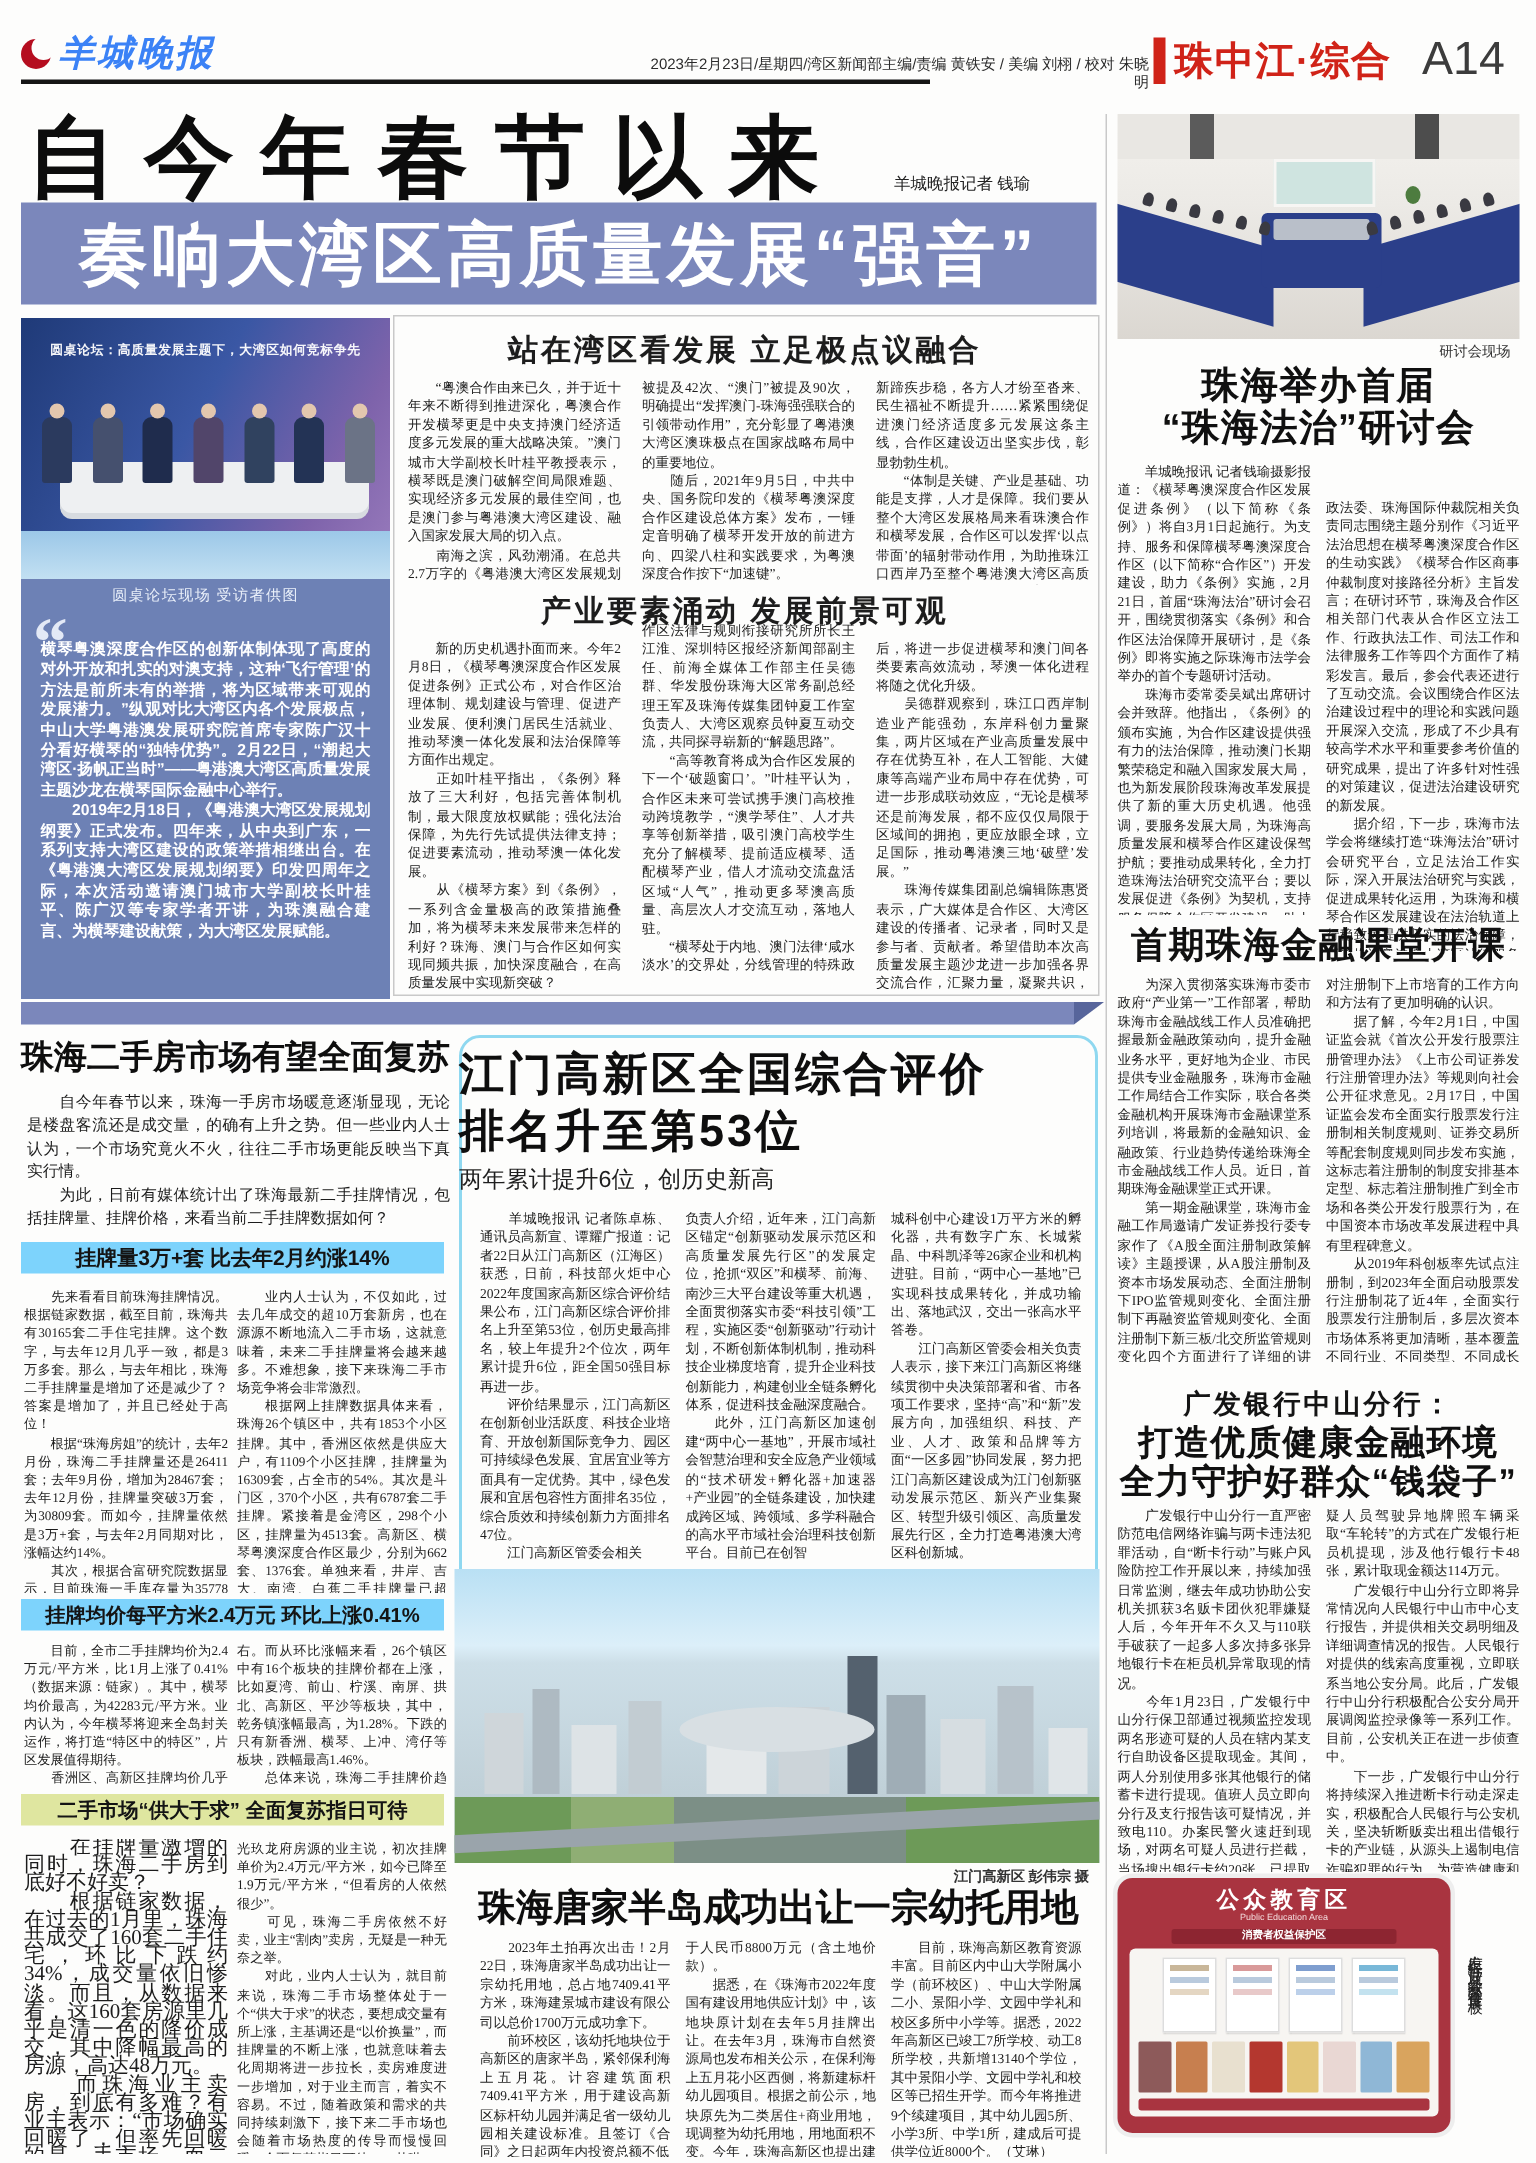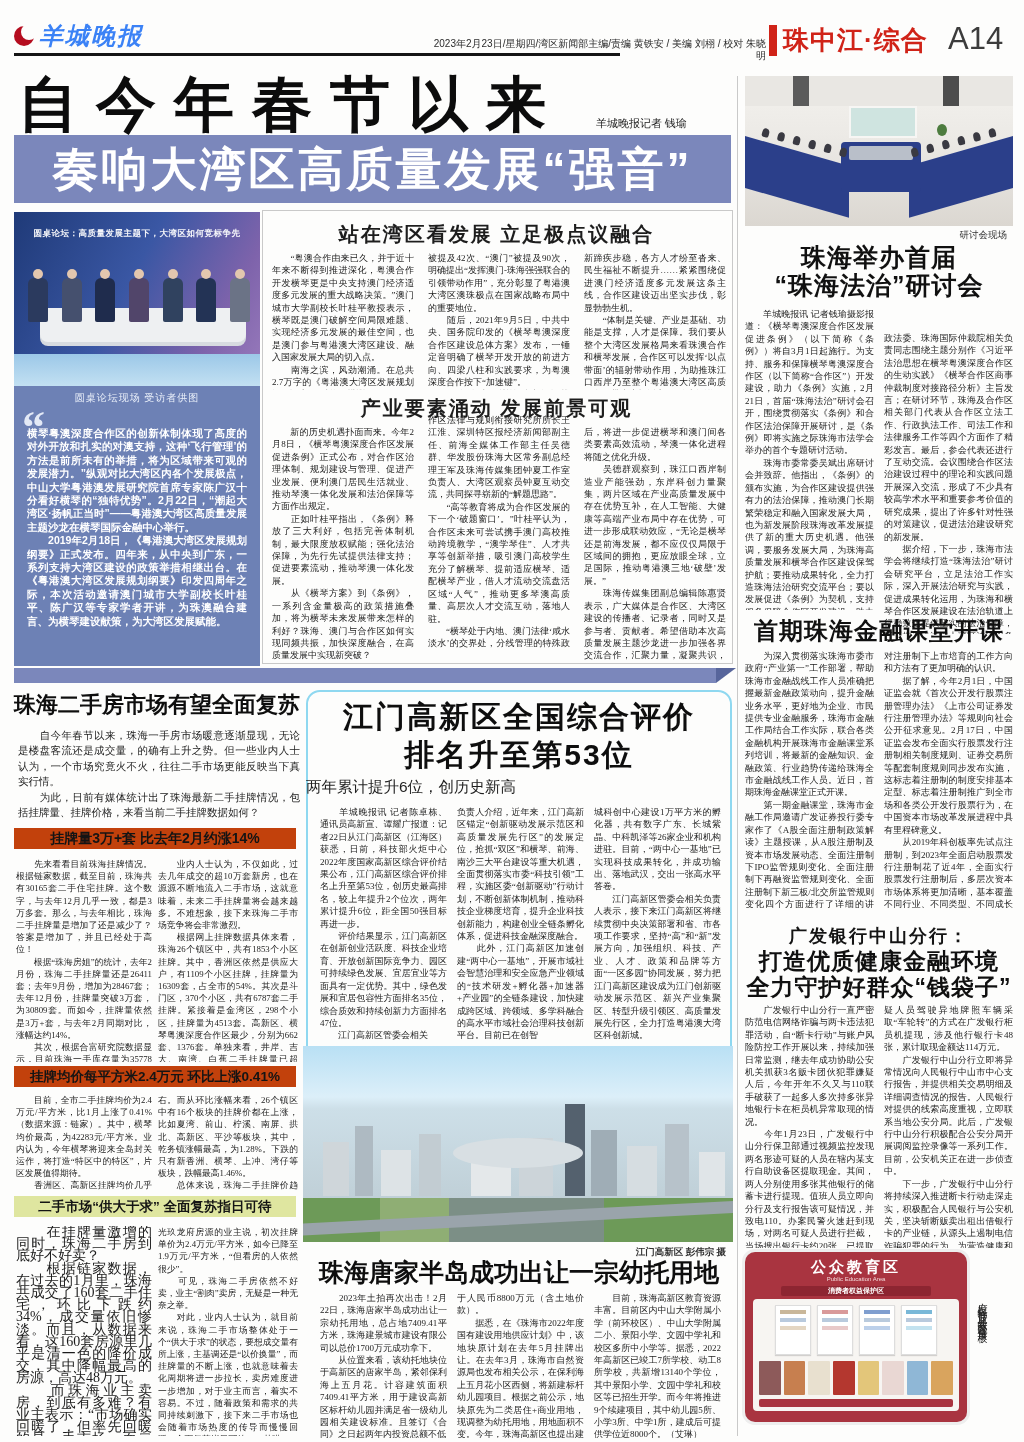--- a/index.html
+++ b/index.html
@@ -74,25 +74,25 @@
   .edu-strip{margin:3px auto 0;width:150px;background:#8d2531;color:#fff;text-align:center;font:700 7px/10px "Liberation Sans", sans-serif;border-radius:2px;}
   .edu-body{margin-top:3px;background:#f7f5f2;border-radius:4px;height:112px;position:relative;padding:6px 6px 0;box-sizing:border-box;}
   .docrow{display:flex;gap:6px;justify-content:center;}
   .doc{width:34px;height:48px;background:#fff;border:1px solid #ddd;box-shadow:0 1px 1px rgba(0,0,0,.15);}
   .doc i{display:block;margin:4px 4px 0;height:4px;background:var(--c,#b9cadd);}
   .minirow{display:flex;gap:3px;justify-content:center;margin-top:6px;}
   .mini{width:22px;height:34px;border-radius:1px;}
   .edu-foot{position:absolute;left:6px;right:6px;bottom:4px;height:8px;background:#a93440;border-radius:2px;}
   .vcap{left:975px;top:1295px;height:135px;writing-mode:vertical-rl;font:10px/14px "Liberation Serif", serif;color:#222;letter-spacing:2px;}
   
-  .sub-bar{left:14px;width:282px;height:21px;background:#c2410c;text-align:center;
+  .sub-bar{left:14px;width:282px;height:21px;background:#7dd3fc;text-align:center;
            font:700 14px/21px "Liberation Sans", sans-serif;color:#141414;}
   
   .jm-frame{left:306px;top:690px;width:426px;height:552px;border:2px solid #8fd8f0;border-radius:14px;box-sizing:border-box;}
-  .jm-title{left:306px;width:426px;text-align:center;font:900 30px/34px "Liberation Sans", sans-serif;color:#0e0e0e;letter-spacing:2px;}
+  .jm-title{left:306px;width:426px;text-align:left;font:900 30px/34px "Liberation Sans", sans-serif;color:#0e0e0e;letter-spacing:2px;}
   .jm-subtitle{left:306px;top:778px;width:444px;text-align:left;font:400 15.5px/18px "Liberation Sans", sans-serif;color:#1f1f1f;}
   .tj-title{left:304px;top:1258px;width:430px;text-align:center;font:900 25px/28px "Liberation Sans", sans-serif;color:#0e0e0e;}
 </style>
 </head>
 <body>
 
 <div class="abs masthead">
   <span class="mh-icon"></span>
   <span class="mh-text">羊城晚报</span>
 </div>
@@ -295,16 +295,16 @@
   <div class="bld" style="left:362px;width:24px;height:72px;background:#b7c2ca;"></div>
   <div class="bld" style="left:396px;width:26px;height:44px;background:#e0e5e8;"></div>
   <div class="plaza"></div>
   <div class="green"></div>
   <div class="road"></div>
 </div>
 <div class="abs cap" style="left:308px;top:1246px;width:418px;text-align:right;font-weight:bold;">江门高新区 彭伟宗 摄</div>
 
 <div class="abs tj-title">珠海唐家半岛成功出让一宗幼托用地</div>
 <div class="abs bodytext" style="left:320px;top:1292px;width:127px;height:146px;">　　2023年土拍再次出击！2月22日，珠海唐家半岛成功出让一宗幼托用地，总占地7409.41平方米，珠海建景城市建设有限公司以总价1700万元成功拿下。
-　　从位置来看，该幼托地块位于高新区的唐家半岛，紧邻保利海上五月花。计容建筑面积7409.41平方米，用于建设高新区标杆幼儿园并满足省一级幼儿园相关建设标准。且签订《合同》之日起两年内投资总额不低</div>
+　　前环校区，该幼托地块位于高新区的唐家半岛，紧邻保利海上五月花。计容建筑面积7409.41平方米，用于建设高新区标杆幼儿园并满足省一级幼儿园相关建设标准。且签订《合同》之日起两年内投资总额不低</div>
 <div class="abs bodytext" style="left:457px;top:1292px;width:127px;height:146px;">于人民币8800万元（含土地价款）。
 　　据悉，在《珠海市2022年度国有建设用地供应计划》中，该地块原计划在去年5月挂牌出让。在去年3月，珠海市自然资源局也发布相关公示，在保利海上五月花小区西侧，将新建标杆幼儿园项目。根据之前公示，地块原先为二类居住+商业用地，现调整为幼托用地，用地面积不变。今年，珠海高新区也提出建设标杆幼儿园、品牌基础教育学校的目标。</div>
 <div class="abs bodytext" style="left:594px;top:1292px;width:127px;height:146px;">　　目前，珠海高新区教育资源丰富。目前区内中山大学附属小学（前环校区）、中山大学附属二小、景阳小学、文园中学礼和校区多所中小学等。据悉，2022年高新区已竣工7所学校、动工8所学校，共新增13140个学位，其中景阳小学、文园中学礼和校区等已招生开学。而今年将推进9个续建项目，其中幼儿园5所、小学3所、中学1所，建成后可提供学位近8000个。（艾琳）</div>
 
 </body></html>

